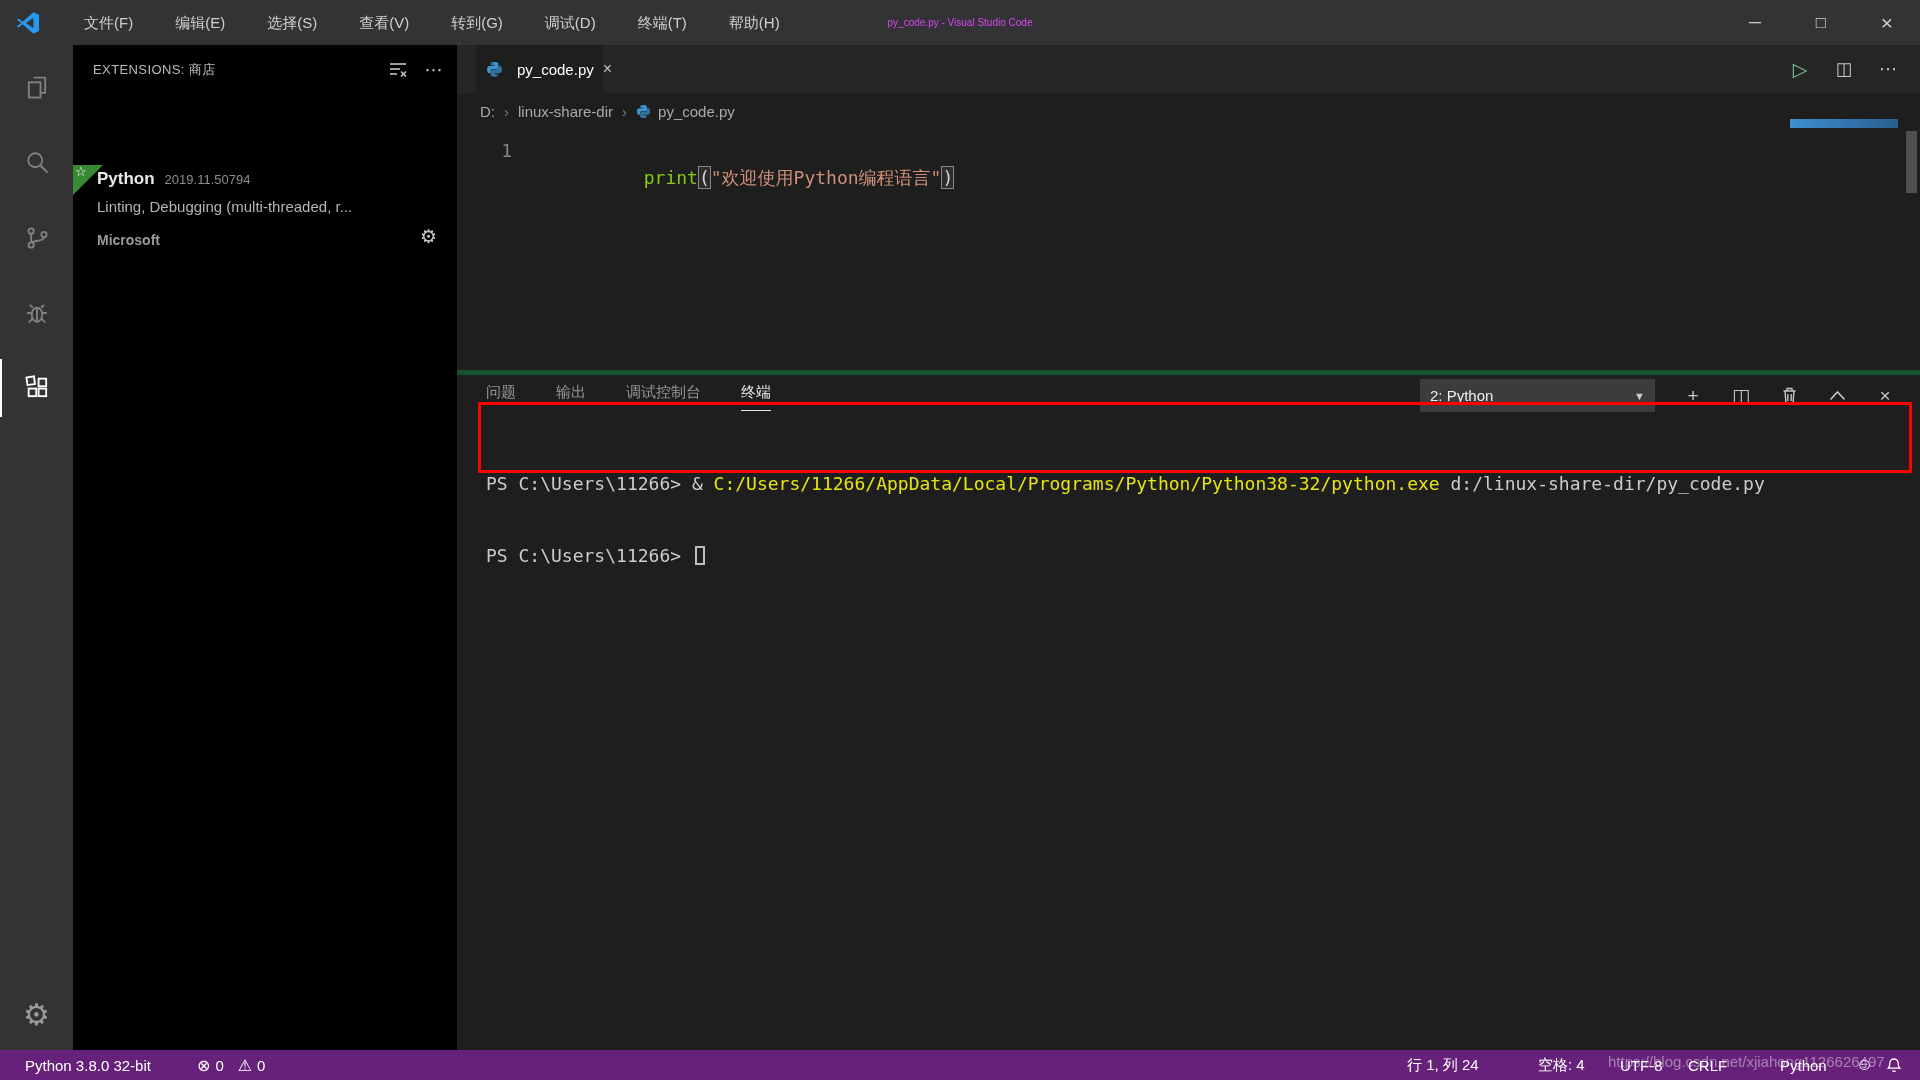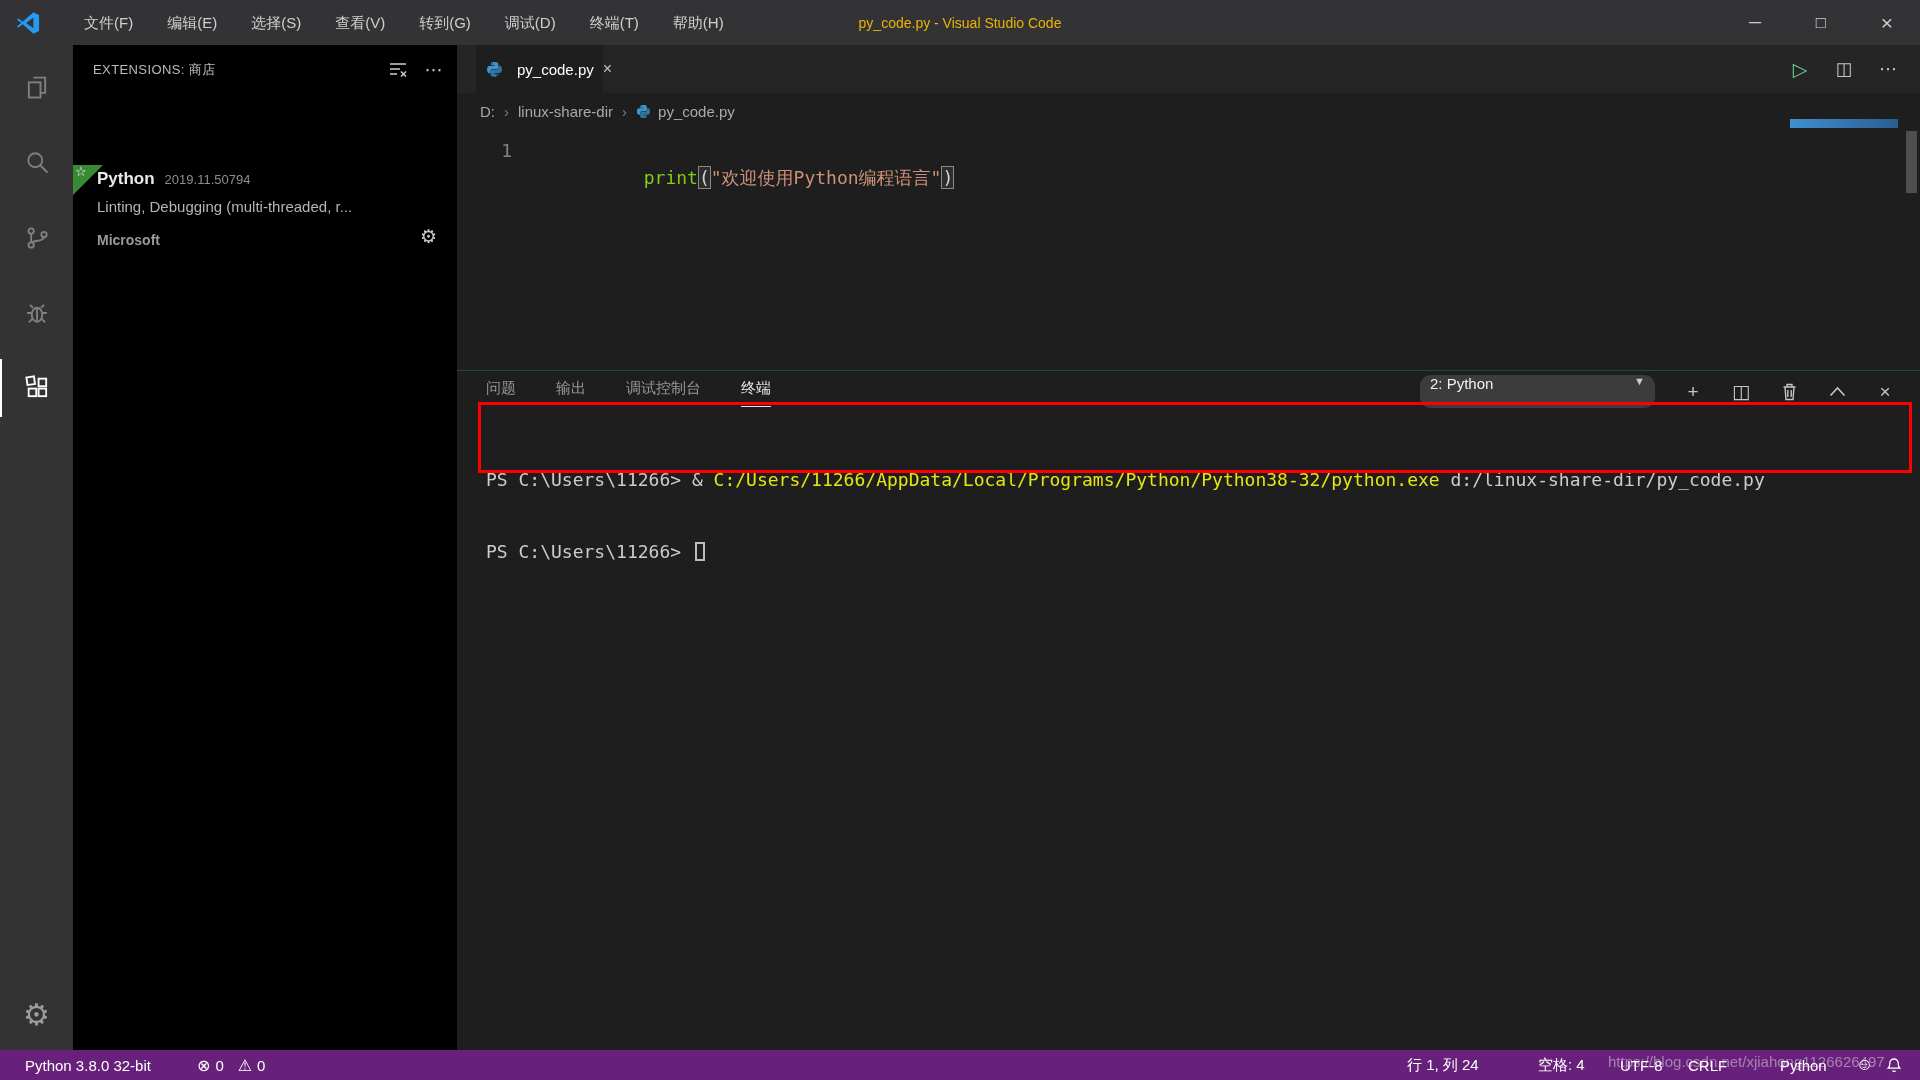--- a/index.html
+++ b/index.html
@@ -4,23 +4,23 @@
 <style>
   * { margin:0; padding:0; box-sizing:border-box; }
   html,body { width:1920px; height:1080px; overflow:hidden; background:#1e1e1e;
     font-family:"Liberation Sans","DejaVu Sans",sans-serif; }
   #app { position:relative; width:1920px; height:1080px; }
 
   
   #titlebar { position:absolute; left:0; top:0; width:1920px; height:45px;
     background:#333336; display:flex; align-items:center; color:#cccccc; }
   #vscode-logo { width:26px; height:26px; margin-left:15px; }
-  .menus { display:flex; margin-left:26px; }
+  .menus { display:flex; margin-left:26px;gap:8px; }
   .menu-item { padding:0 17px; font-size:15px; line-height:45px; color:#cfcfcf; cursor:default; }
-  #win-title { position:absolute; left:50%; transform:translateX(-50%); font-size:14px; color:#eab308; }
+  #win-title { position:absolute; left:50%; transform:translateX(-50%); font-size:10px; color:#d946ef; }
   #win-controls { position:absolute; right:0; top:0; height:45px; display:flex; }
   .win-btn { width:66px; height:45px; display:flex; align-items:center; justify-content:center;
     font-size:17px; color:#d0d0d0; }
 
   
   #activitybar { position:absolute; left:0; top:45px; width:73px; height:1005px; background:#333333; }
   .act-icon { position:absolute; left:0; width:73px; height:58px; display:flex;
     align-items:center; justify-content:center; }
   .act-icon svg { stroke:#808080; fill:none; stroke-width:1.6; }
   .act-icon.active { border-left:2px solid #ffffff; }
@@ -70,26 +70,26 @@
   .tok-fn { color:#84cc16; }
   .tok-str { color:#ce9178; }
   .tok-paren { color:#d4d4d4; }
   .bracket-match { border:1px solid #888888; background:rgba(90,90,90,.25); }
   #minimap-strip { position:absolute; left:1790px; top:119px; width:108px; height:9px;
     background:linear-gradient(90deg,#3f8fd0,#2b5d8f); }
   #ed-scrollbar { position:absolute; left:1906px; top:131px; width:11px; height:62px; background:#4f4f4f; }
 
   
   #panel { position:absolute; left:457px; top:370px; right:0; height:680px; background:#1e1e1e;
-    border-top:1px solid #14532d; }
+    border-top:5px solid #14532d; }
   #panel-tabs { position:absolute; left:29px; top:8px; display:flex; }
   .panel-tab { margin-right:40px; font-size:15px; color:#969696; padding-bottom:8px; }
   .panel-tab.active { color:#e7e7e7; border-bottom:1px solid #e7e7e7; }
   #term-dropdown { position:absolute; left:963px; top:4px; width:235px; height:33px; background:#3c3c3c;
-    color:#f0f0f0; font-size:15px; display:flex; align-items:flex-start; padding:0 10px;border-radius:11px; }
+    color:#f0f0f0; font-size:15px; display:flex; align-items:center; padding:0 10px; }
   #term-dropdown .dd-label { flex:1; }
   #term-dropdown .dd-arrow { font-size:11px; color:#cccccc; }
   #panel-actions { position:absolute; left:1212px; top:4px; height:33px; display:flex; align-items:center; }
   .pn-action { width:48px; text-align:center; color:#c5c5c5; font-size:19px;
     display:flex; align-items:center; justify-content:center; }
   #terminal { position:absolute; left:29px; top:49px; right:10px; bottom:0;
     font-family:"DejaVu Sans Mono","Liberation Mono",monospace; font-size:18px;
     line-height:24px; color:#cccccc; white-space:pre-wrap; }
   .term-line { white-space:pre; }
   .t-yellow { color:#e5e510; }

